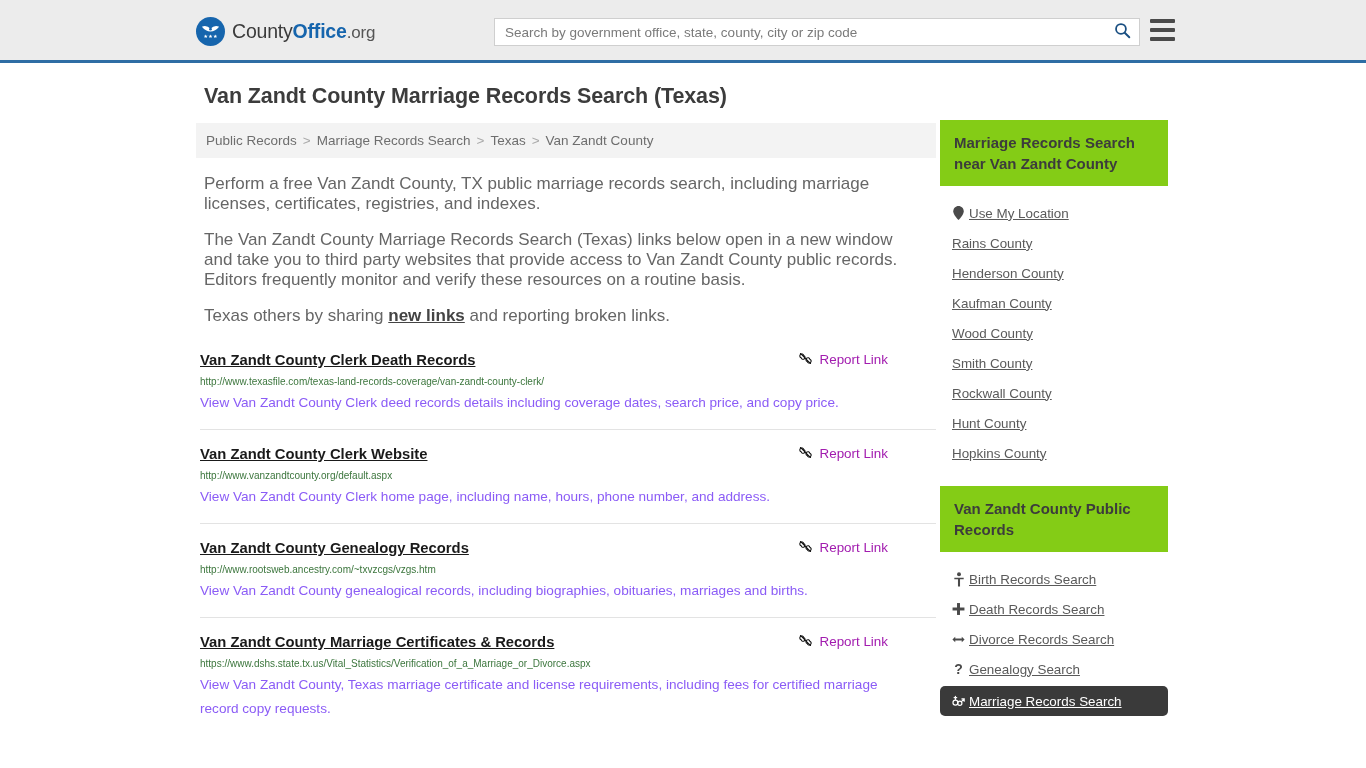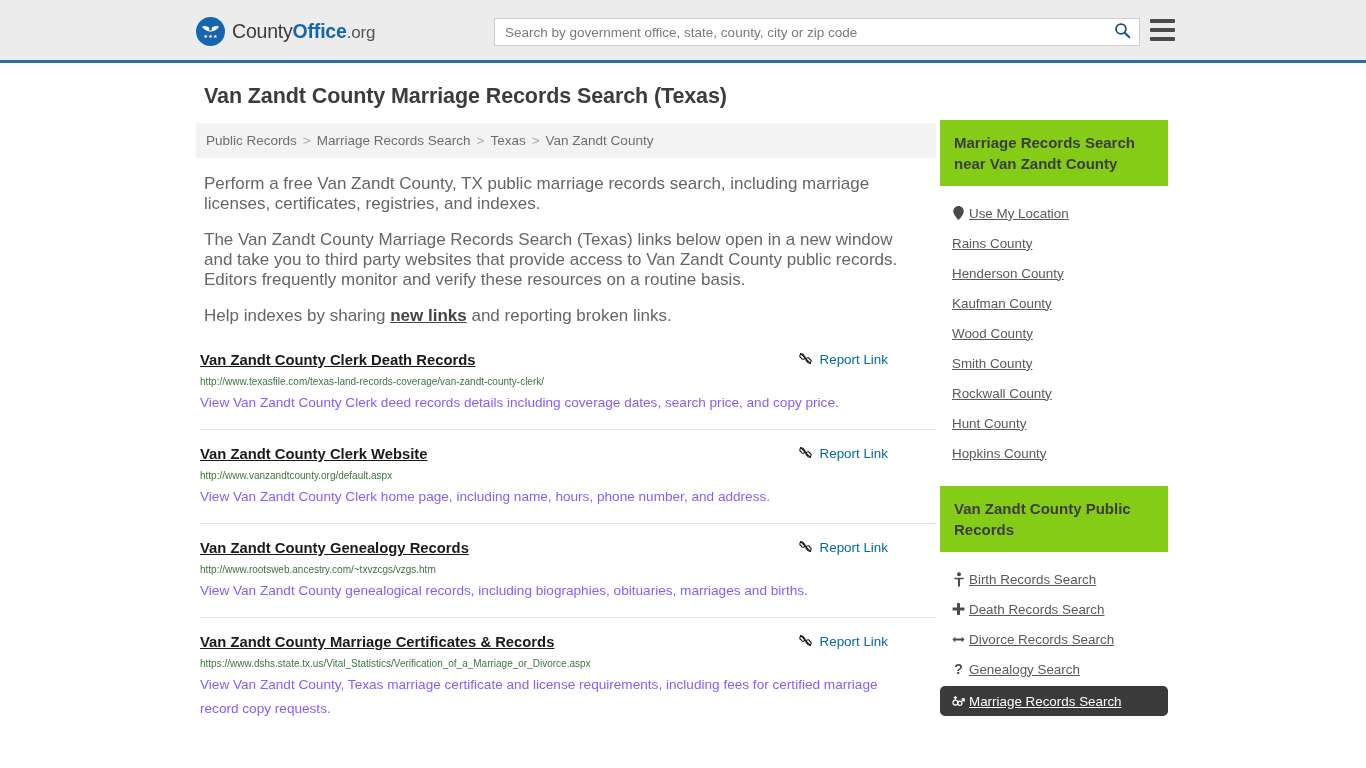--- a/index.html
+++ b/index.html
@@ -136,21 +136,21 @@
   .result-title {
     font-size: 14.8px;
     font-weight: bold;
     color: #1a1a1a;
     text-decoration: underline;
     cursor: pointer;
     line-height: 20px;
   }
   .report-link {
     display: flex; align-items: center; gap: 7px;
-    font-size: 13.4px; color: #0369a1;
+    font-size: 13.4px; color: #a21caf;
     cursor: pointer; white-space: nowrap;
     padding-top: 1px; padding-right: 48px;
   }
   .report-link .ico { font-size: 15px; color: #111; line-height: 1; }
   .result-url {
     display: block;
     font-size: 10px;
     color: #3c763d;
     margin-top: 4px;
     line-height: 16px;
@@ -251,21 +251,21 @@
       <a href="#">Marriage Records Search</a>
       <span class="sep">&gt;</span>
       <a href="#">Texas</a>
       <span class="sep">&gt;</span>
       <a href="#">Van Zandt County</a>
     </nav>
 
     <div class="intro">
       <p>Perform a free Van Zandt County, TX public marriage records search, including marriage licenses, certificates, registries, and indexes.</p>
       <p>The Van Zandt County Marriage Records Search (Texas) links below open in a new window and take you to third party websites that provide access to Van Zandt County public records. Editors frequently monitor and verify these resources on a routine basis.</p>
-      <p><span>Help indexes by sharing </span><a href="#">new links</a><span> and reporting broken links.</span></p>
+      <p><span>Texas others by sharing </span><a href="#">new links</a><span> and reporting broken links.</span></p>
     </div>
 
     <div class="results" id="results-list">
         <div class="result">
           <div class="result-head">
             <a class="result-title" href="#">Van Zandt County Clerk Death Records</a>
             <div class="report-link">
               <span class="ico"><svg width="15" height="15" viewBox="0 0 20 20" aria-hidden="true">
   <path d="M3.3 3.3 L16.7 16.7" stroke="#111" stroke-width="1.5" stroke-linecap="round"></path>
   <path d="M7.6 6.0 A2.6 2.6 0 1 1 4.2 9.0 A2.6 2.6 0 1 1 7.6 6.0 Z" fill="none" stroke="#111" stroke-width="1.5"></path>

